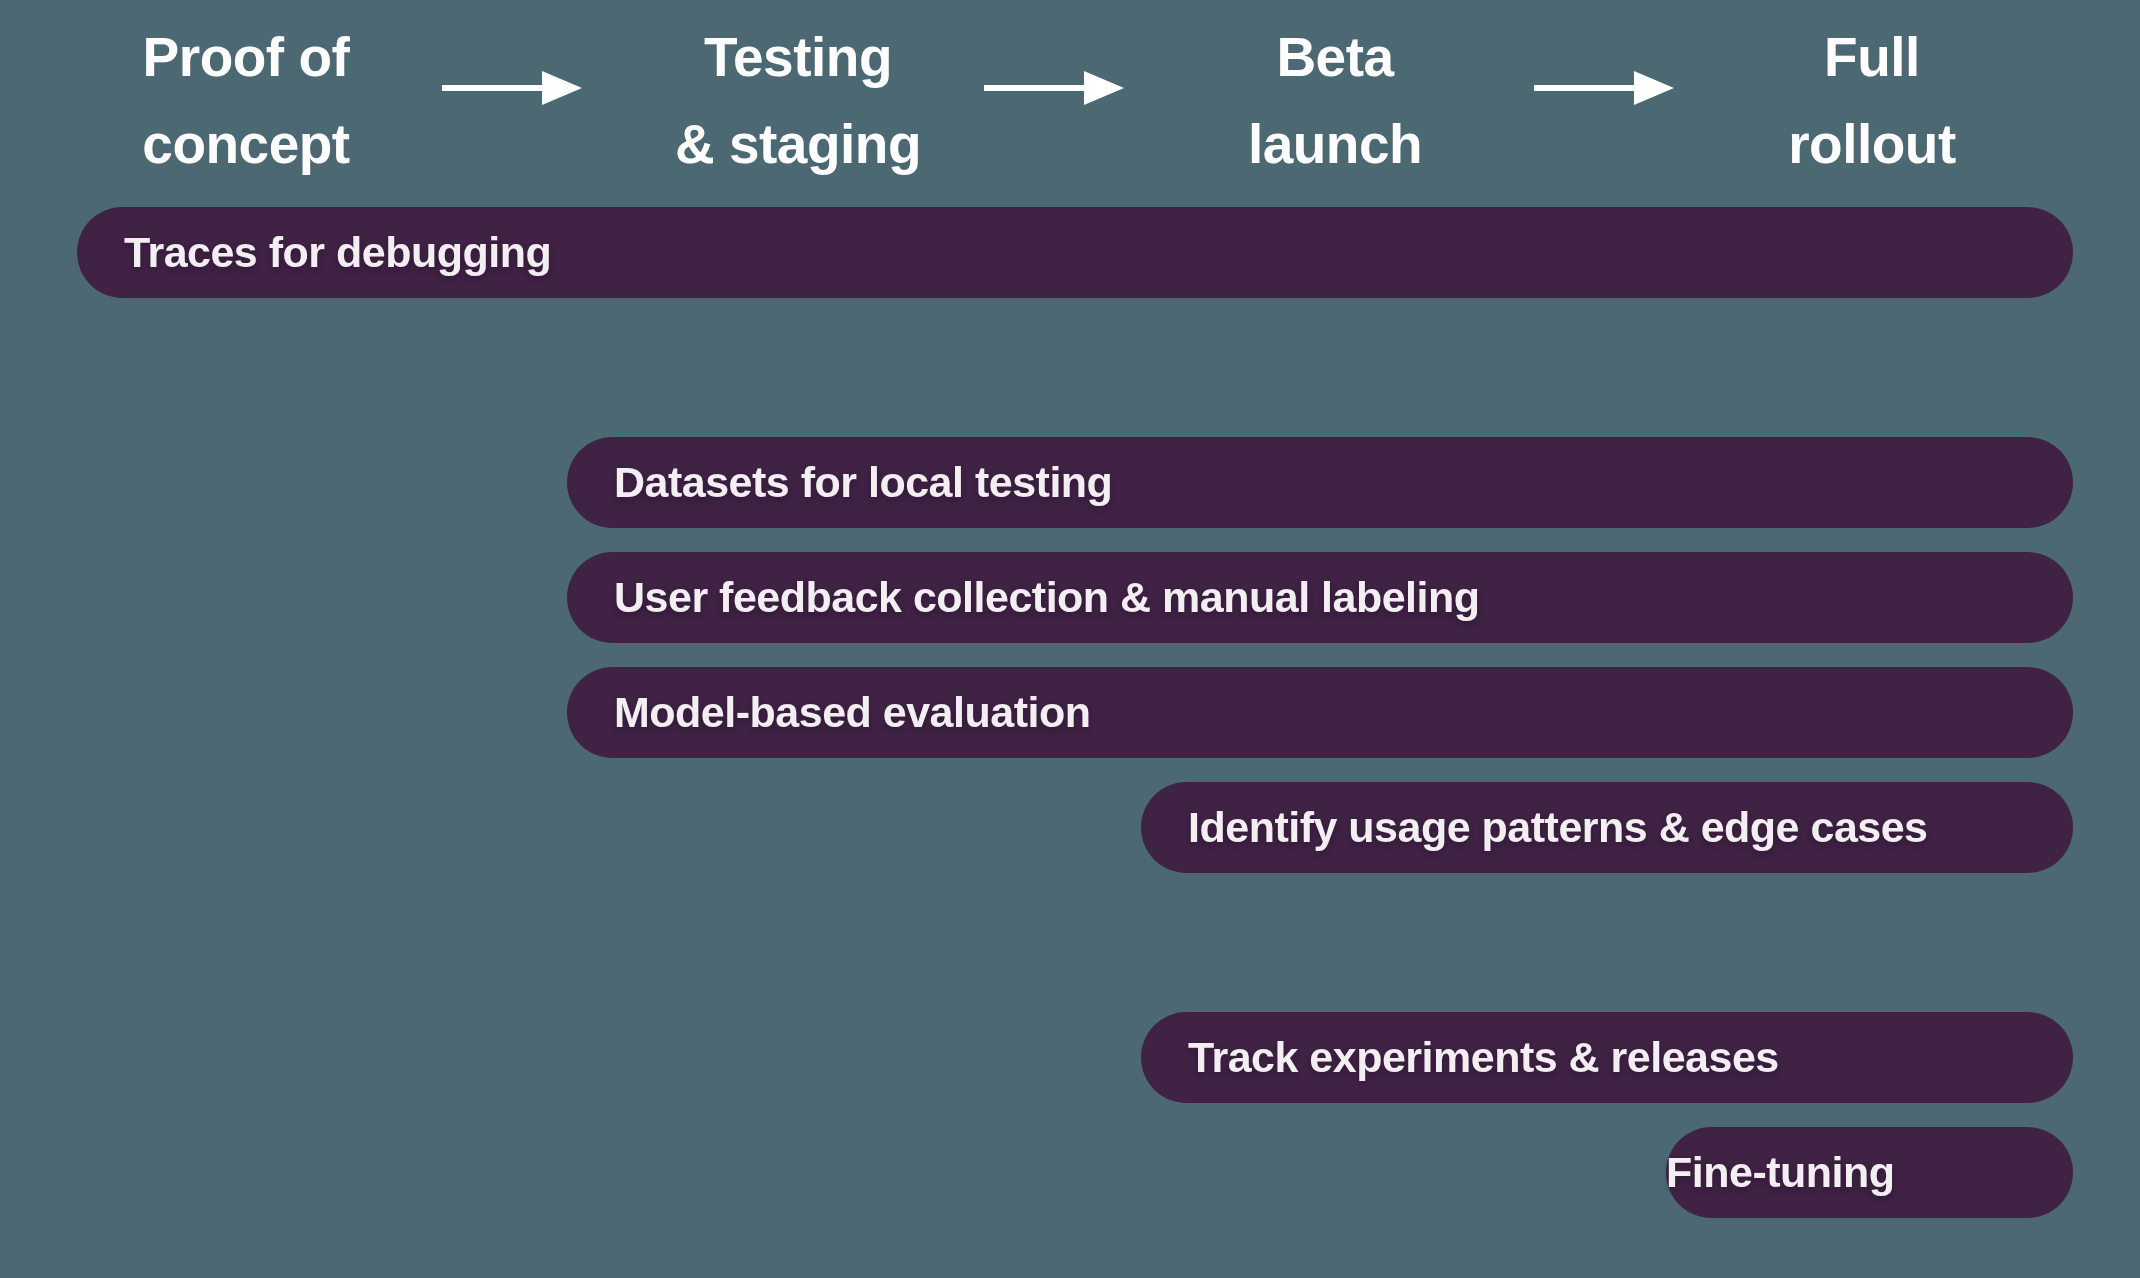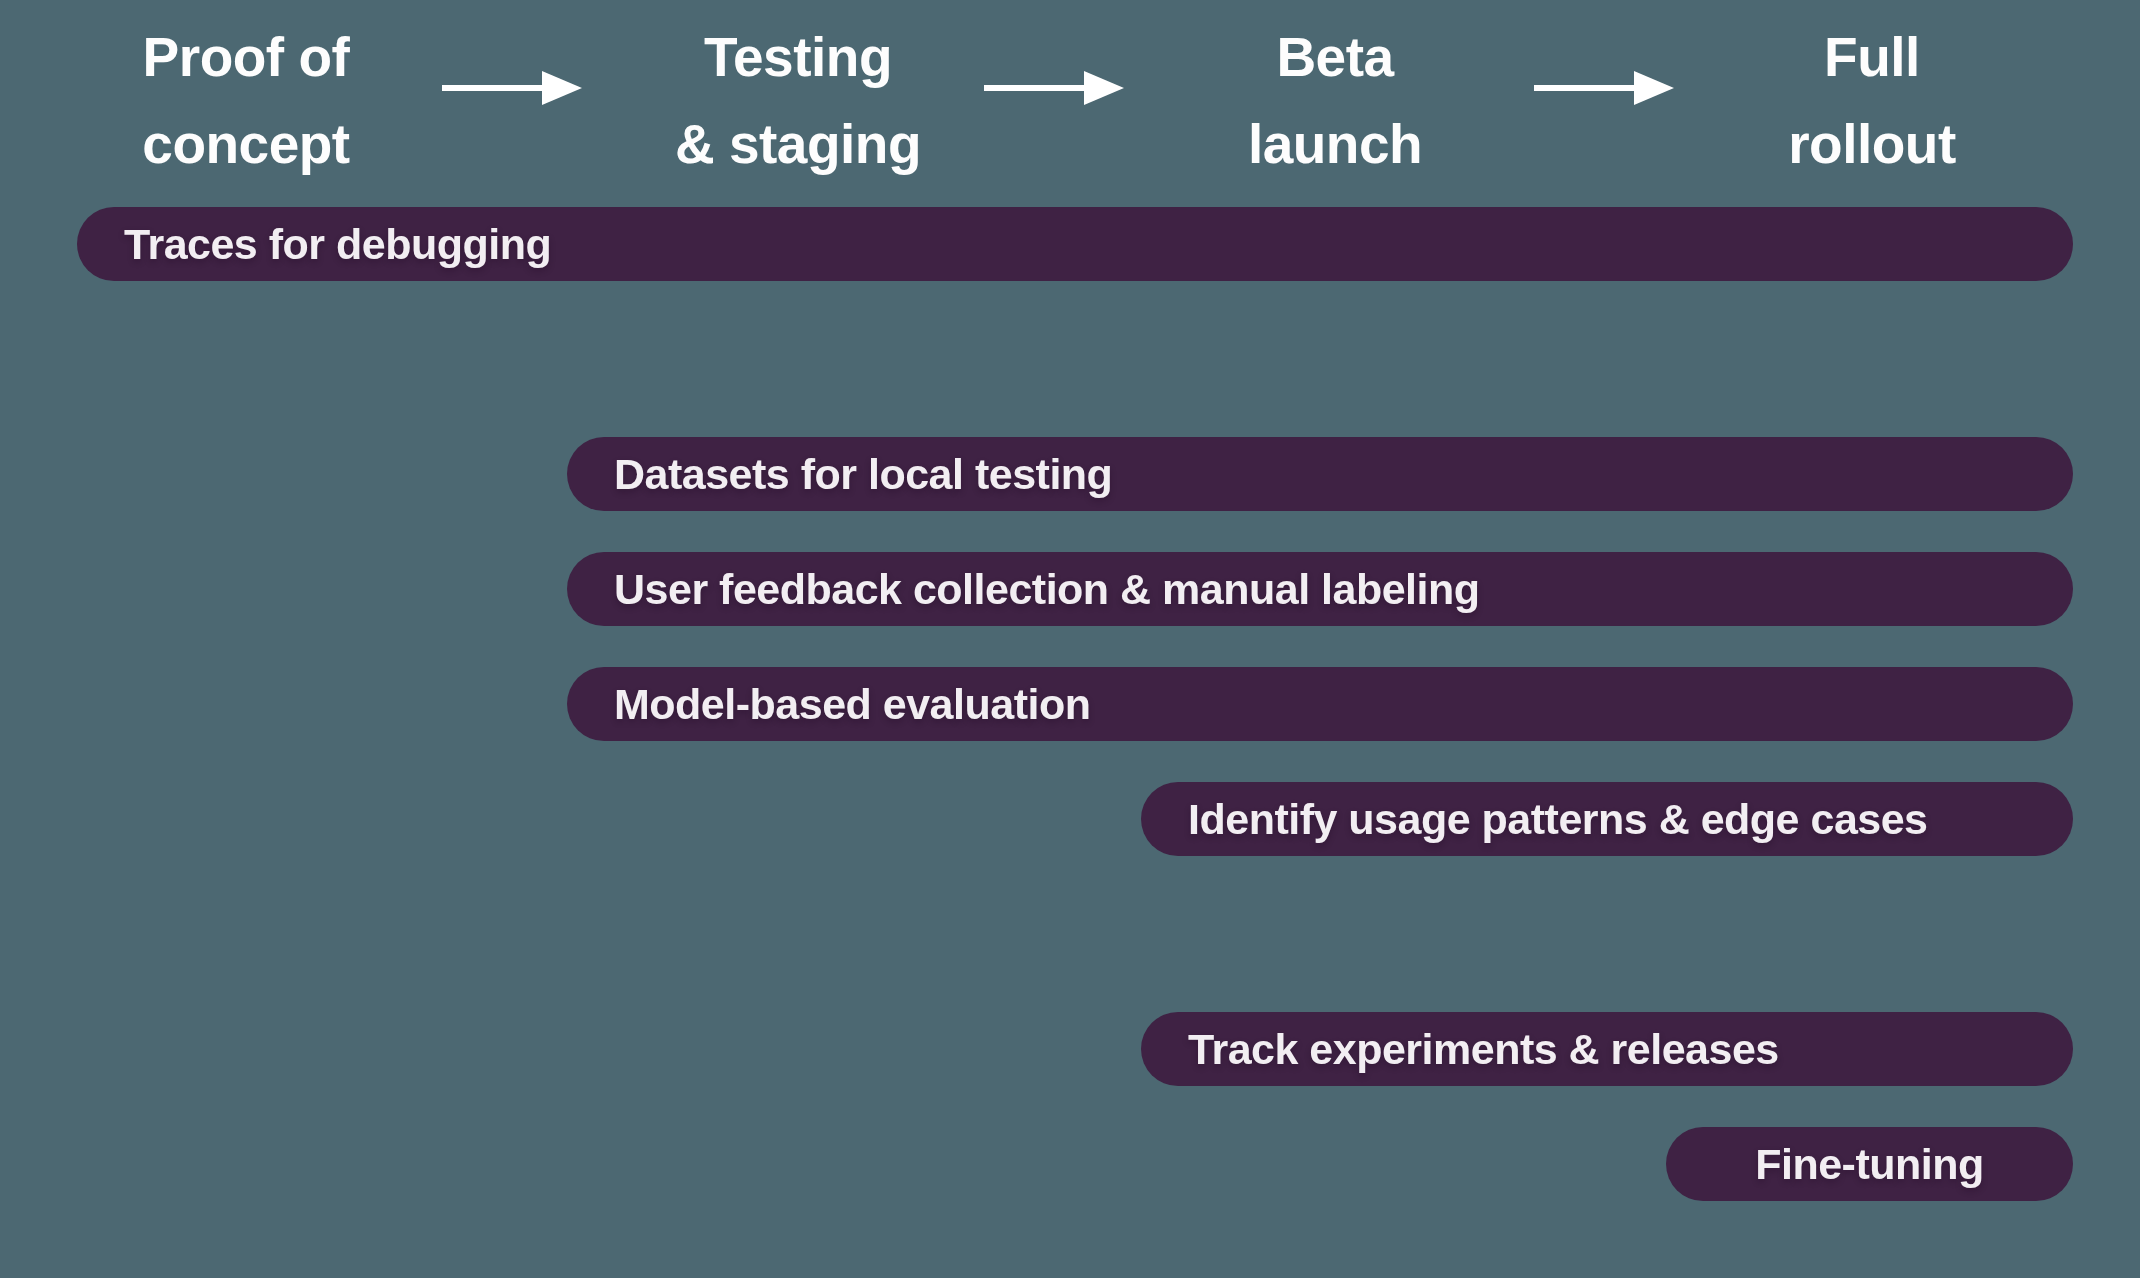--- a/index.html
+++ b/index.html
@@ -43,37 +43,37 @@
   }
   .arrow line    { stroke: var(--arrow, #FFFFFF); stroke-width: 6; }
   .arrow polygon { fill:   var(--arrow, #FFFFFF); }
   .a1 { left: 442px; }
   .a2 { left: 984px; }
   .a3 { left: 1534px; }
 
   
   .bar {
     position: absolute;
-    height: 74px;
+    height: 91px;
     border-radius: 46px;
     background: var(--bar, #3F2244);
     display: flex;
     align-items: center;
     box-sizing: border-box;
     padding: 0 47px;
   }
   .bar-label {
     font-size: 43px;
     font-weight: 700;
     letter-spacing: -0.5px;
     color: var(--bar-text, #F2EEF2);
     white-space: nowrap;
     text-shadow: 0 3px 6px rgba(25, 8, 30, 0.30);
   }
-  .bar.centered { justify-content: center; padding: 0; }
+  .bar.centered { justify-content: flex-start; padding: 0; }
 
   
   .r1 { top: 207px; }
   .r2 { top: 322px; }
   .r3 { top: 437px; }
   .r4 { top: 552px; }
   .r5 { top: 667px; }
   .r6 { top: 782px; }
   .r7 { top: 897px; }
   .r8 { top: 1012px; text-align: right; }

